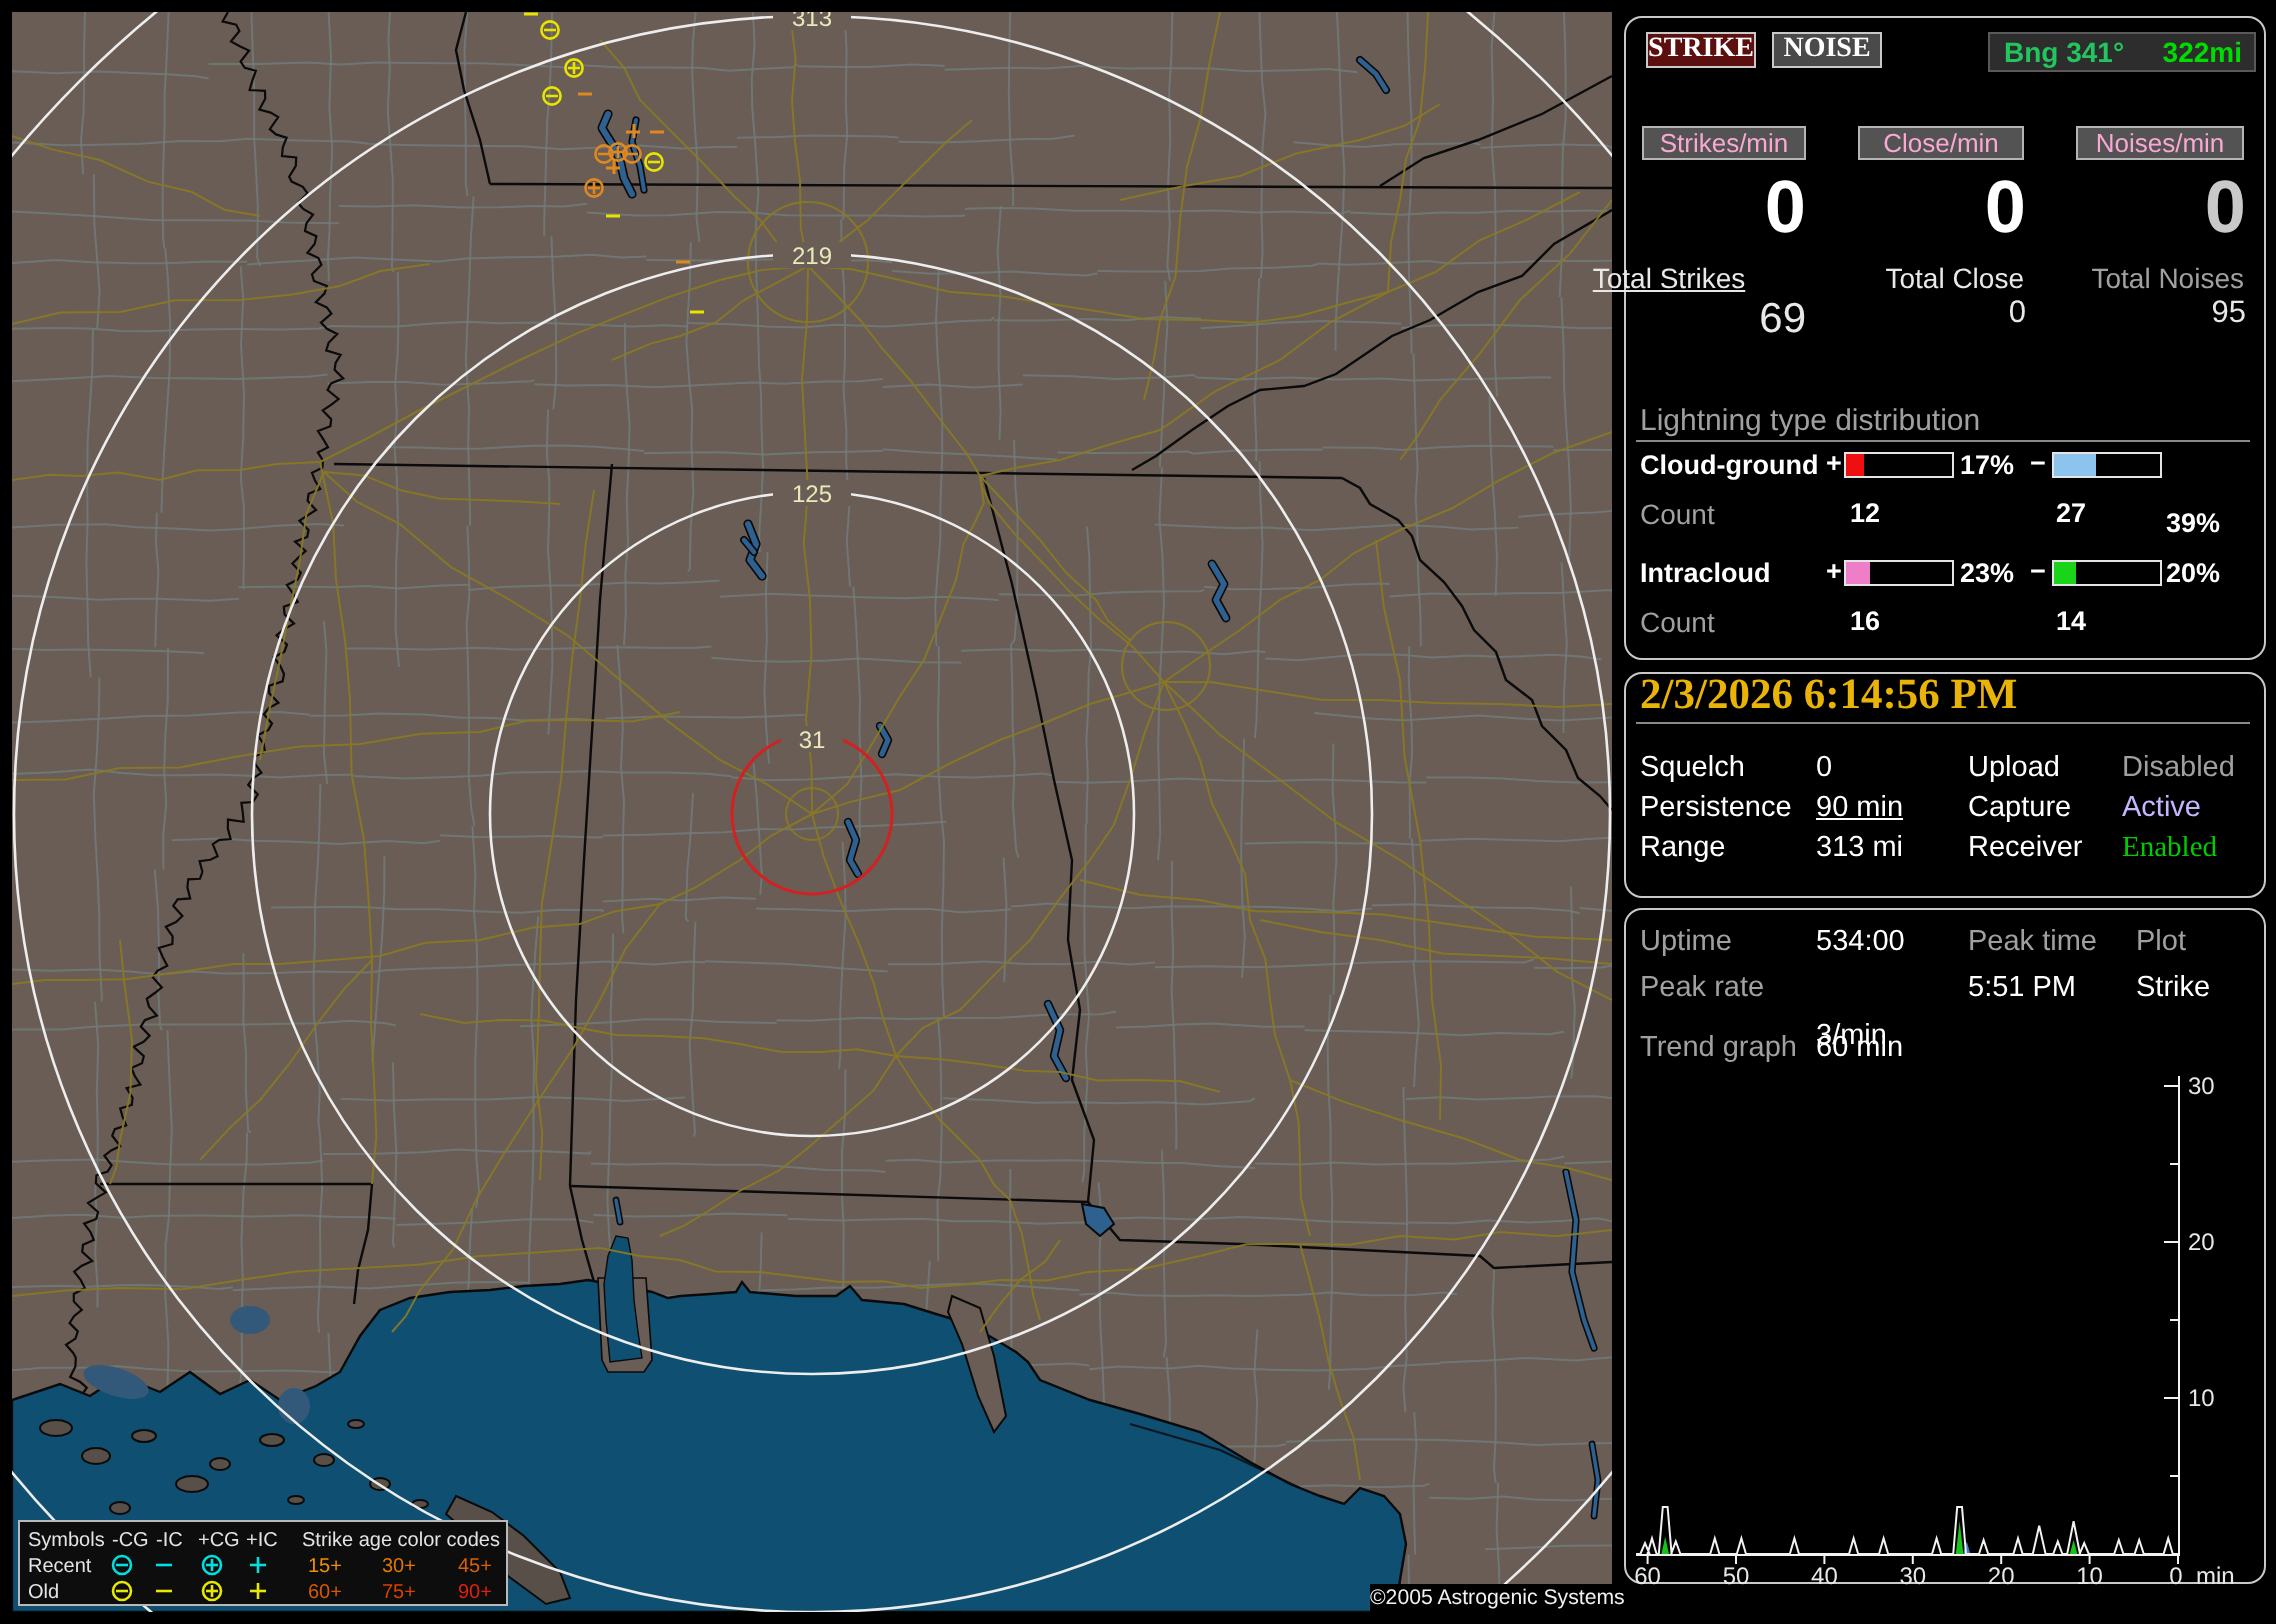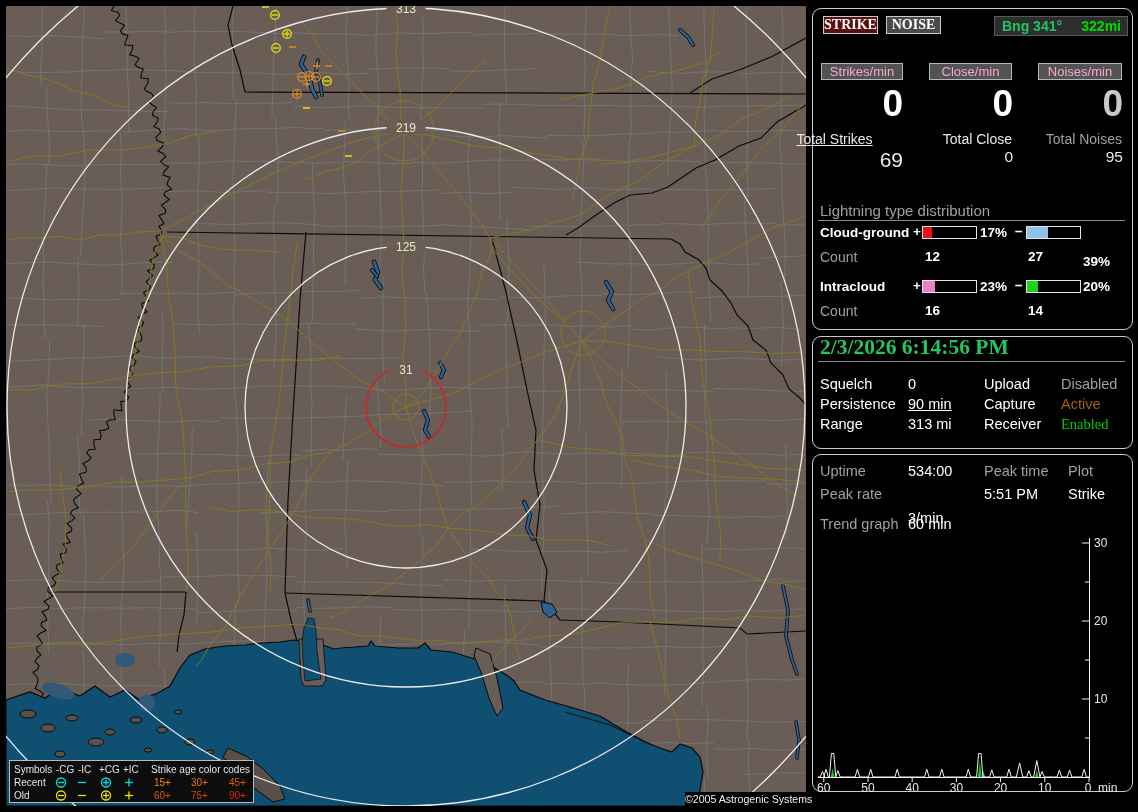--- a/index.html
+++ b/index.html
@@ -510,30 +510,30 @@
 <div class="pct" style="left:1015px;top:278px;">−</div>
 <div class="bar" style="left:1026px;top:280px;">
       <div style="width:11px;background:#1ad41a;"></div>
     </div>
 <div class="pct" style="left:1083px;top:279px;">20%</div>
 <div class="lbl gry" style="left:820px;top:303px;">Count</div>
 <div class="pct" style="left:925px;top:303px;">16</div>
 <div class="pct" style="left:1028px;top:303px;">14</div>
 
 <div class="panel" style="top:336px;height:111px;"></div>
-<div class="abs" style="left:820px;top:335px;font-family:'Liberation Serif',serif;font-weight:bold;font-size:21.5px;color:#22c55e;">2/3/2026 6:14:56 PM</div>
+<div class="abs" style="left:820px;top:335px;font-family:'Liberation Serif',serif;font-weight:bold;font-size:21.5px;color:#eab308;">2/3/2026 6:14:56 PM</div>
 <div class="abs" style="left:818px;top:361px;width:307px;height:1px;background:#8a8a8a;"></div>
 <div class="r2" style="left:820px;top:376px;">Squelch</div>
     <div class="r2" style="left:908px;top:376px;">0</div>
 <div class="r2" style="left:984px;top:376px;">Upload</div>
     <div class="r2 gry" style="left:1061px;top:376px;">Disabled</div>
 <div class="r2" style="left:820px;top:396px;">Persistence</div>
     <div class="r2" style="left:908px;top:396px;text-decoration:underline;">90 min</div>
 <div class="r2" style="left:984px;top:396px;">Capture</div>
-    <div class="r2" style="left:1061px;top:396px;color:#a16207;">Active</div>
+    <div class="r2" style="left:1061px;top:396px;color:#c4b5fd;">Active</div>
 <div class="r2" style="left:820px;top:416px;">Range</div>
     <div class="r2" style="left:908px;top:416px;">313 mi</div>
 <div class="r2" style="left:984px;top:416px;">Receiver</div>
     <div class="r2" style="left:1061px;top:416px;color:#00cc00;font-family:Liberation Serif, serif;">Enabled</div>
 
 <div class="panel" style="top:454px;height:336px;"></div>
 <div class="r2 gry" style="left:820px;top:463px;">Uptime</div>
     <div class="r2" style="left:908px;top:463px;">534:00</div>
 <div class="r2 gry" style="left:984px;top:463px;">Peak time</div>
     <div class="r2 gry" style="left:1068px;top:463px;">Plot</div>

